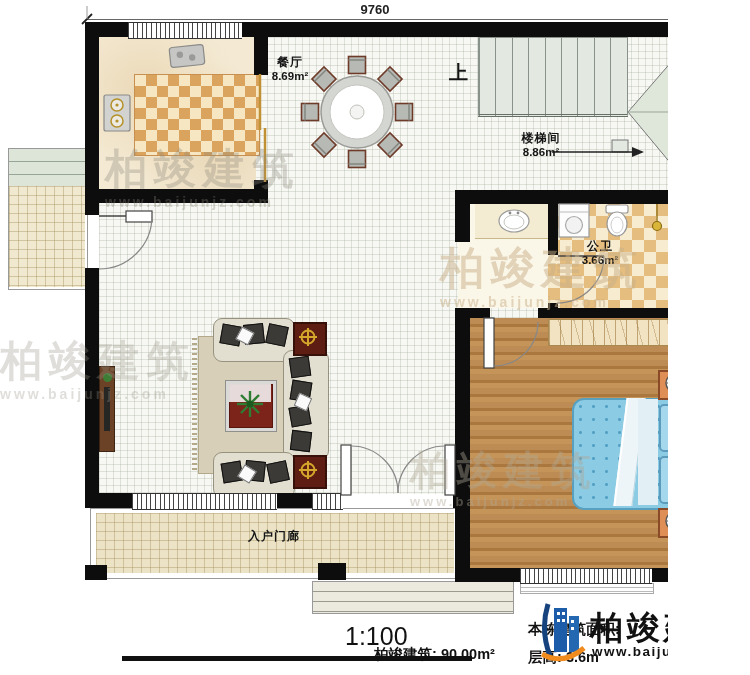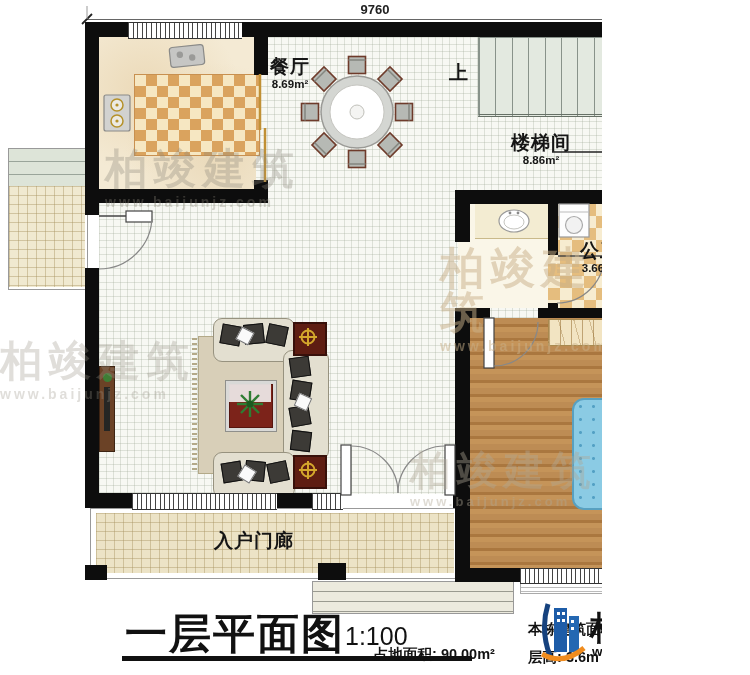--- a/index.html
+++ b/index.html
@@ -1,16 +1,16 @@
 <!DOCTYPE html>
 <html><head>
 <meta charset="utf-8">
 <style>
   html,body{margin:0;padding:0;background:#fff;}
-  #stage{position:relative;width:602px;height:675px;background:#fff;overflow:hidden;
+  #stage{position:relative;width:668px;height:675px;background:#fff;overflow:hidden;
          font-family:"Liberation Sans","DejaVu Sans",sans-serif;}
   .abs{position:absolute;}
   .wall{position:absolute;background:#0d0d0d;}
   .win-h{position:absolute;background:#fff;border-left:1px solid #333;border-right:1px solid #333;
          background-image:repeating-linear-gradient(to bottom,#444 0 1px,transparent 1px 4.6px);}
   .win-v{position:absolute;background:#fff;border-top:1px solid #333;border-bottom:1px solid #333;
          background-image:repeating-linear-gradient(to right,#444 0 1px,transparent 1px 4.6px);}
   .grid-fine{background-color:#f7f8f3;
     background-image:linear-gradient(rgba(160,170,150,.30) 1px,transparent 1px),
                      linear-gradient(90deg,rgba(160,170,150,.30) 1px,transparent 1px);
@@ -41,21 +41,21 @@
   .steps{background:#eceade;border:1px solid #999;
     background-image:repeating-linear-gradient(180deg,transparent 0 9px,#9a9a90 9px 10px);}
   .steps-side{background:#dde4d8;border:1px solid #999;
     background-image:repeating-linear-gradient(180deg,transparent 0 12px,#9aa59a 12px 13px);}
   .rug{background:#d8cfb8;border:1px solid #b3a988;}
   .fringe{background-image:repeating-linear-gradient(180deg,#b3a988 0 2px,transparent 2px 5px);}
   .sofa{position:absolute;background:#e3dfd0;border:1px solid #97927f;border-radius:9px;}
   .cushion{position:absolute;width:18px;height:18px;background:#3c3a36;border:1px solid #111;}
   .pillow-w{position:absolute;width:12px;height:12px;background:#fafafa;border:1px solid #777;}
   .rlabel{position:absolute;text-align:center;color:#151515;font-weight:bold;line-height:1.15;z-index:40;}
-  .rlabel .nm{display:block;font-size:19px;letter-spacing:1px;}
+  .rlabel .nm{display:block;font-size:12px;letter-spacing:1px;}
   .rlabel .ar{display:block;font-size:11.5px;}
   .dimtxt{position:absolute;font-size:13px;font-weight:bold;color:#222;text-align:center;z-index:40;}
   .wm{position:absolute;pointer-events:none;z-index:60;font-weight:bold;}
   .wm .t{display:block;font-size:42px;letter-spacing:7px;line-height:1;}
   .wm .u{display:block;font-size:14px;letter-spacing:3px;margin-top:4px;}
   .tb{position:absolute;color:#111;font-weight:bold;white-space:nowrap;}
 </style>
 </head>
 <body>
 
@@ -316,21 +316,21 @@
     <span class="ar">8.69m²</span>
   </div>
   <div class="rlabel" style="left:486px;top:132px;width:110px;">
     <span class="nm">楼梯间</span>
     <span class="ar">8.86m²</span>
   </div>
   <div class="rlabel" style="left:555px;top:240px;width:90px;">
     <span class="nm">公卫</span>
     <span class="ar">3.66m²</span>
   </div>
-  <div class="rlabel" style="left:184px;top:530px;width:140px;text-align:center;">
+  <div class="rlabel" style="left:204px;top:530px;width:140px;text-align:center;">
     <span class="nm">入户门廊</span>
   </div>
   <div class="rlabel" style="left:445px;top:62px;width:28px;">
     <span class="nm" style="font-size:19px;">上</span>
   </div>
 
   <div class="wm" style="left:105px;top:148px;color:#8d887c;opacity:.33;">
     <span class="t">柏竣建筑</span>
     <span class="u">www.baijunjz.com</span>
   </div>
@@ -340,25 +340,24 @@
   </div>
   <div class="wm" style="left:0px;top:340px;color:#9a9488;opacity:.3;">
     <span class="t">柏竣建筑</span>
     <span class="u">www.baijunjz.com</span>
   </div>
   <div class="wm" style="left:410px;top:450px;color:#b0a896;opacity:.4;">
     <span class="t" style="font-size:40px;">柏竣建筑</span>
     <span class="u" style="font-size:13px;">www.baijunjz.com</span>
   </div>
 
-  <div class="tb" style="left:125px;top:606px;font-size:42px;letter-spacing:2px;">一层平面图</div>
   <div class="abs" style="left:122px;top:656px;width:350px;height:5px;background:#111;"></div>
   <div class="tb" style="left:345px;top:622px;font-size:25px;font-weight:normal;">1:100</div>
   <div class="tb" style="left:374px;top:645px;font-size:14.5px;">
-    <span>占地面积:</span>
+    <span>柏竣建筑:</span>
     <span>90.00m²</span>
   </div>
   <div class="tb" style="left:528px;top:620px;font-size:14.5px;">
     <span>本栋建筑面积:</span>
     <span></span>
   </div>
   <div class="tb" style="left:528px;top:648px;font-size:14.5px;">
     <span>层高:</span>
     <span>3.6m</span>
   </div>

